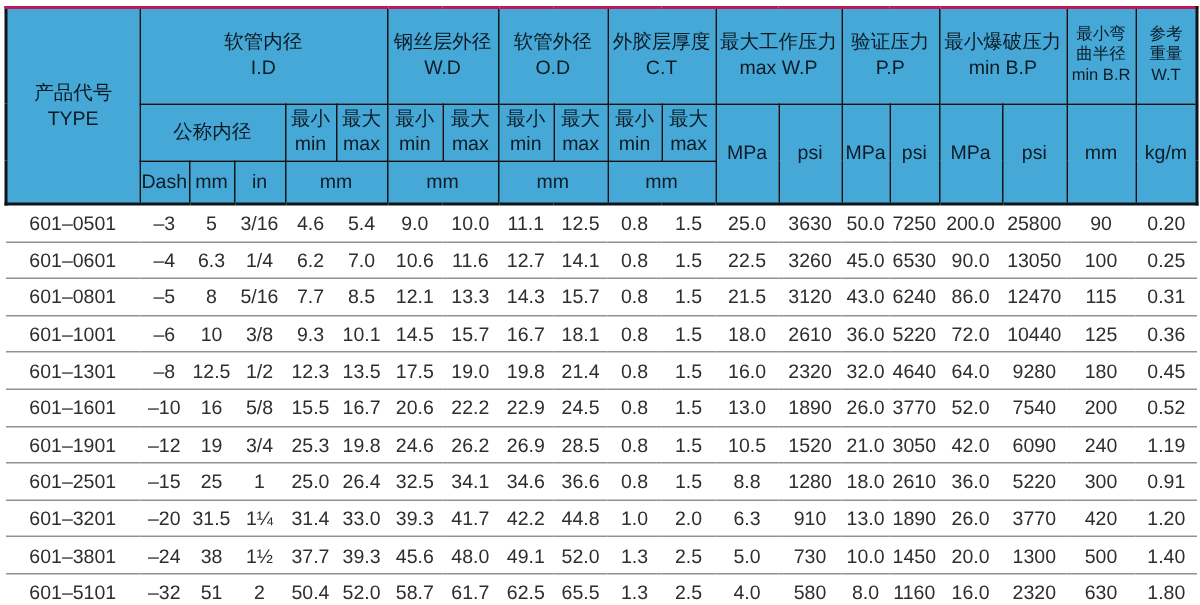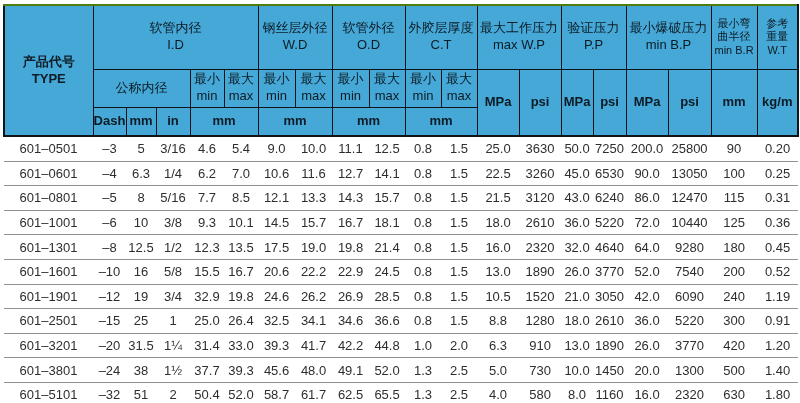--- a/index.html
+++ b/index.html
@@ -16,24 +16,24 @@
     text-align:center;
     vertical-align:middle;
     font-size:13px;
     line-height:1.3;
     padding:0;
   }
   tr.r1{height:64px;}
   tr.r2{height:38px;}
   tr.r3{height:29px;padding-left:24px;}
   thead th.tall3{line-height:1.25;font-size:11px;}
-  thead th.bt{border-top:2px solid #4d7c0f;margin-top:48px;}
+  thead th.bt{border-top:2px solid #be185d;margin-top:48px;}
   thead th.bl{border-left:2px solid #101418;}
   thead th.br{border-right:2px solid #101418;}
-  thead th.bb{border-bottom:2px solid #101418;font-weight:bold;}
+  thead th.bb{border-bottom:2px solid #101418;}
   
   tbody td{
     border:none;
     border-bottom:1px solid #8f9294;
     text-align:center;
     vertical-align:middle;
     font-size:13px;
     color:#2e2e2e;
     height:23.6px;
     padding:0;
@@ -261,21 +261,21 @@
           <td>52.0</td>
           <td>7540</td>
           <td>200</td>
           <td>0.52</td>
         </tr>
         <tr>
           <td>601–1901</td>
           <td>–12</td>
           <td>19</td>
           <td>3/4</td>
-          <td>32.9</td>
+          <td>25.3</td>
           <td>19.8</td>
           <td>24.6</td>
           <td>26.2</td>
           <td>26.9</td>
           <td>28.5</td>
           <td>0.8</td>
           <td>1.5</td>
           <td>10.5</td>
           <td>1520</td>
           <td>21.0</td>

